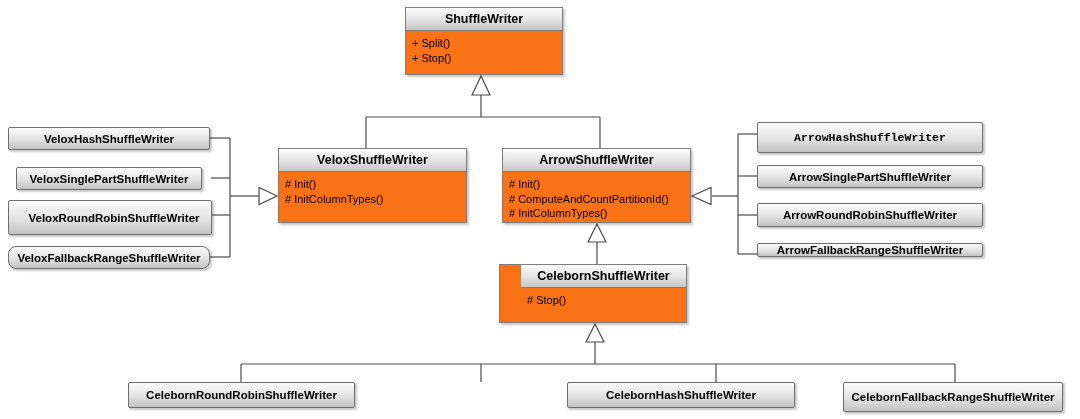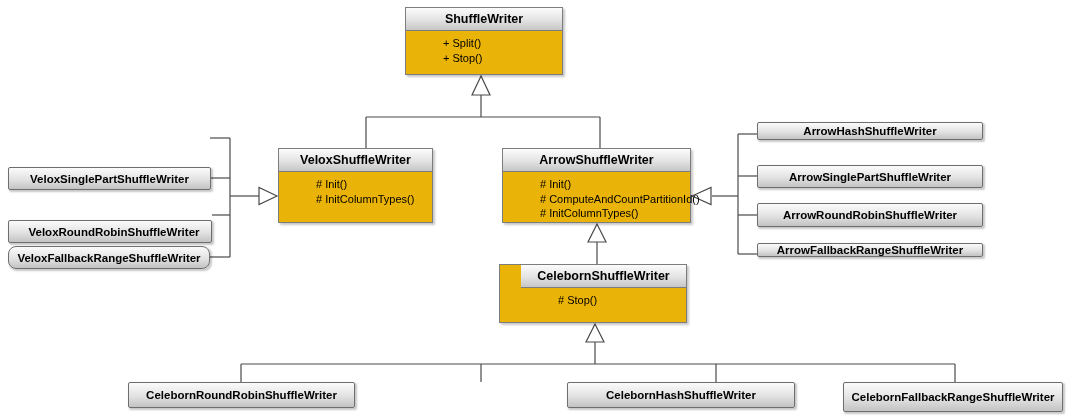--- a/index.html
+++ b/index.html
@@ -8,37 +8,36 @@
     width: 1080px;
     height: 419px;
     background: #ffffff;
     font-family: "Liberation Sans", sans-serif;
     overflow: hidden;
   }
   svg.connectors { position: absolute; left: 0; top: 0; }
   .uml-class {
     position: absolute;
     border: 1px solid #7d7d7d;
-    background: #eab308;
+    background: #f97316;
     box-shadow: 1.5px 1.5px 2px rgba(0,0,0,0.22);
     box-sizing: border-box;
   }
   .uml-head {
     display: flex; align-items: center; justify-content: center;
     height: 22px;
     font-weight: bold; font-size: 12.5px; color: #000;
     background: linear-gradient(180deg, #fcfcfc 0%, #e3e3e3 55%, #c6c6c6 100%);
     border-bottom: 1px solid #7d7d7d;
     white-space: nowrap;
   }
   .uml-body {
     padding: 5px 6px 0 6px;
     font-size: 11px; line-height: 14.5px; color: #000;
     white-space: nowrap;
-    margin-left: 31px;
   }
   .uml-simple {
     position: absolute;
     display: flex; align-items: center; justify-content: center;
     font-weight: bold; font-size: 11.5px; color: #000;
     background: linear-gradient(180deg, #fbfbfb 0%, #e2e2e2 55%, #c3c3c3 100%);
     border: 1px solid #6e6e6e;
     border-radius: 2px;
     box-shadow: 1.5px 1.5px 2px rgba(0,0,0,0.22);
     box-sizing: border-box;
@@ -99,21 +98,21 @@
   </svg>
 
   <div class="uml-class" style="left:405px; top:7px; width:158px; height:68px;">
     <div class="uml-head">ShuffleWriter</div>
     <div class="uml-body">
       <div>+ Split()</div>
       <div>+ Stop()</div>
     </div>
   </div>
 
-  <div class="uml-class" style="left:278px; top:148px; width:155px; height:75px;">
+  <div class="uml-class" style="left:278px; top:148px; width:189px; height:75px;">
     <div class="uml-head">VeloxShuffleWriter</div>
     <div class="uml-body">
       <div># Init()</div>
       <div># InitColumnTypes()</div>
     </div>
   </div>
 
   <div class="uml-class" style="left:502px; top:148px; width:189px; height:75px;">
     <div class="uml-head">ArrowShuffleWriter</div>
     <div class="uml-body">
@@ -123,25 +122,26 @@
     </div>
   </div>
 
   <div class="uml-class" style="left:499px; top:264px; width:188px; height:59px;padding-left:21px;">
     <div class="uml-head">CelebornShuffleWriter</div>
     <div class="uml-body">
       <div># Stop()</div>
     </div>
   </div>
 
-  <div class="uml-simple" style="left:8px; top:167px; width:203px; height:23px;">VeloxSinglePartShuffleWriter</div>
-  <div class="uml-simple" style="left:8px; top:220px; width:204px; height:23px;padding-left:8px;">VeloxRoundRobinShuffleWriter</div>
+  <div class="uml-simple" style="left:8px; top:127px; width:202px; height:23px;">VeloxHashShuffleWriter</div>
+  <div class="uml-simple" style="left:16px; top:167px; width:186px; height:23px;">VeloxSinglePartShuffleWriter</div>
+  <div class="uml-simple" style="left:8px; top:200px; width:204px; height:35px;padding-left:8px;">VeloxRoundRobinShuffleWriter</div>
   <div class="uml-simple" style="left:8px; top:246px; width:202px; height:23px;border-radius:8px;">VeloxFallbackRangeShuffleWriter</div>
 
-  <div class="uml-simple" style="left:757px; top:122px; width:226px; height:18px;">ArrowHashShuffleWriter</div>
+  <div class="uml-simple" style="left:757px; top:122px; width:226px; height:31px;font-family:Liberation Mono, monospace;">ArrowHashShuffleWriter</div>
   <div class="uml-simple" style="left:757px; top:165px; width:226px; height:23px;">ArrowSinglePartShuffleWriter</div>
   <div class="uml-simple" style="left:757px; top:203px; width:226px; height:24px;">ArrowRoundRobinShuffleWriter</div>
   <div class="uml-simple" style="left:757px; top:243px; width:226px; height:14px;">ArrowFallbackRangeShuffleWriter</div>
 
   <div class="uml-simple" style="left:128px; top:382px; width:227px; height:26px;">CelebornRoundRobinShuffleWriter</div>
   <div class="uml-simple" style="left:567px; top:382px; width:228px; height:26px;">CelebornHashShuffleWriter</div>
   <div class="uml-simple" style="left:843px; top:382px; width:220px; height:30px;">CelebornFallbackRangeShuffleWriter</div>
 
 </div>
 

